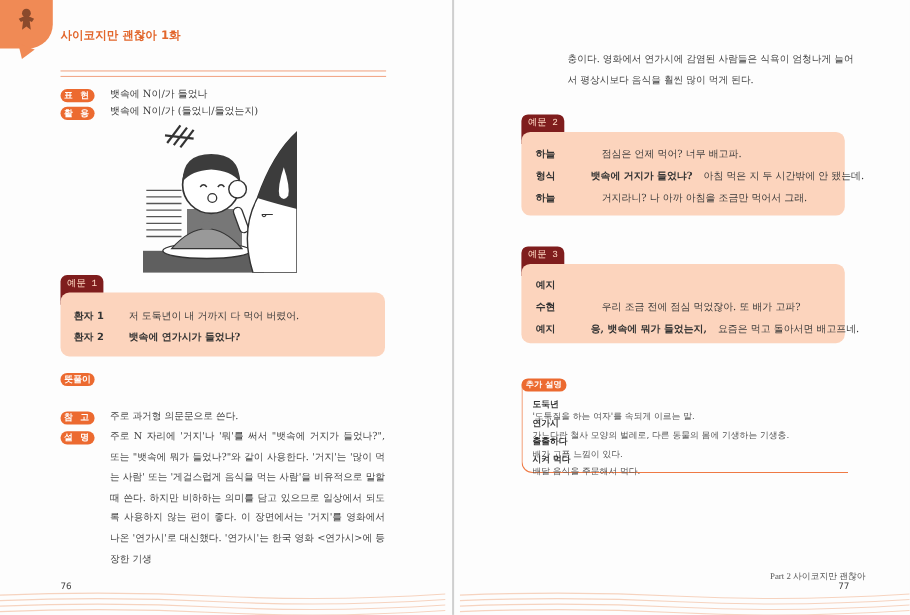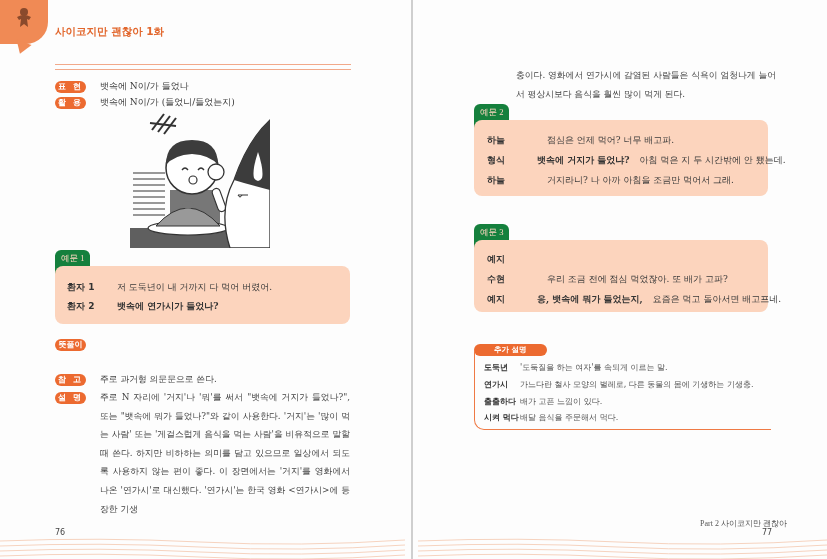--- a/index.html
+++ b/index.html
@@ -26,34 +26,34 @@
 
   .pill { display:inline-block; background:#ec6a30; color:#fff; font-size:8px; font-weight:bold;
           border-radius:9px; height:12px; line-height:12px; text-align:center; letter-spacing:2px;
           font-family:"DejaVu Sans", sans-serif; }
   .row { position:absolute; display:flex; align-items:flex-start; font-size:9px; }
   .row .pill { width:31px; flex:0 0 31px; margin-right:14px; }
   .row .txt { line-height:17px; margin-top:-3px; }
 
   .illustration { position:absolute; left:130px; top:110px; width:140px; height:138px; }
 
-  .ex-tab { position:absolute; height:27px; background:#15803d; color:#ffd7c2; font-size:8.5px;
-            border-radius:6px 6px 0 0; padding:0 6px; line-height:16px; font-family:Liberation Serif, serif; }
+  .ex-tab { position:absolute; height:27px; background:#7f1d1d; color:#ffd7c2; font-size:8.5px;
+            border-radius:6px 6px 0 0; padding:0 6px; line-height:16px; font-family:Liberation Mono, monospace; }
   .ex-box { position:absolute; background:#fcd4bd; border-radius:8px; }
   .ex-line { position:absolute; font-size:9px; display:flex; white-space:nowrap;gap:10px; }
   .ex-line .sp { width:40px; font-weight:bold; color:#333; font-family:"DejaVu Sans", sans-serif; }
   .ex-line .b { font-weight:bold; color:#333; }
 
   .para { position:absolute; font-size:8.8px; line-height:18.6px; color:#444; text-align:justify; }
   .pageno { position:absolute; top:528px; font-size:8px; font-weight:normal; color:#444; font-family:"DejaVu Sans", sans-serif; }
   .footer-right { position:absolute; top:518px; font-size:8px; color:#555; font-family:Liberation Serif, serif;padding-left:40px; }
 
   .gloss-box { position:absolute; left:474px; top:351px; width:296px; height:78px;
                border-left:1.5px solid #ef7a45; border-bottom:1.5px solid #ef7a45; border-radius:0 0 0 10px; }
-  .gloss-row { position:absolute; font-size:8px; display:flex; white-space:nowrap; font-family:"DejaVu Sans", sans-serif; }
+  .gloss-row { position:absolute; font-size:8px; display:flex; white-space:nowrap; font-family:"DejaVu Sans", sans-serif;flex-direction:column; }
   .gloss-row .term { width:36px; font-weight:bold; color:#333; }
   .gloss-row .def { color:#555; }
 
   .waves { position:absolute; top:535px; height:24px; }
 </style>
 </head>
 <body>
 
 <div class="page left">
   <div class="corner-badge">
@@ -136,21 +136,21 @@
         <path d="M0 11 Q100 7 200 12 T405 10"></path>
       <path d="M0 16 Q100 12 200 17 T405 15"></path>
         <path d="M0 21 Q100 17 200 22 T405 20"></path>
     </g>
   </svg>
 </div>
 
 <div class="gutter"></div>
 
 <div class="page right">
-  <div class="para" style="left:103px; top:66px; width:260px;">충이다. 영화에서 연가시에 감염된 사람들은 식욕이 엄청나게 늘어서 평상시보다 음식을 훨씬 많이 먹게 된다.</div>
+  <div class="para" style="left:103px; top:45px; width:260px;">충이다. 영화에서 연가시에 감염된 사람들은 식욕이 엄청나게 늘어서 평상시보다 음식을 훨씬 많이 먹게 된다.</div>
 
   <div class="ex-tab" style="left:61px; top:104px;">예문 2</div>
   <div class="ex-box" style="left:61px; top:120px; width:294px; height:76px;"></div>
   <div class="ex-line" style="left:74px; top:134px;">
     <span class="sp">하늘</span>
     <span class="b"></span>
     <span>점심은 언제 먹어? 너무 배고파.</span>
   </div>
   <div class="ex-line" style="left:74px; top:154px;">
     <span class="sp">형식</span>
@@ -173,21 +173,21 @@
     <span class="sp">수현</span>
     <span class="b"></span>
     <span>우리 조금 전에 점심 먹었잖아. 또 배가 고파?</span>
   </div>
   <div class="ex-line" style="left:74px; top:293px;">
     <span class="sp">예지</span>
     <span class="b">응, 뱃속에 뭐가 들었는지,</span>
     <span> 요즘은 먹고 돌아서면 배고프네.</span>
   </div>
 
-  <span class="pill" style="position:absolute; left:61px; top:344px; padding:0 20px; letter-spacing:0; font-size:7.5px;">추가 설명</span>
+  <span class="pill" style="position:absolute; left:61px; top:344px; padding:0 4px; letter-spacing:0; font-size:7.5px;">추가 설명</span>
 </div>
 
 <div class="gloss-box"></div>
 <div class="gloss-row" style="left:484px; top:362px;">
   <span class="term">도둑년</span>
   <span class="def">'도둑질을 하는 여자'를 속되게 이르는 말.</span>
 </div>
 <div class="gloss-row" style="left:484px; top:379px;">
   <span class="term">연가시</span>
   <span class="def">가느다란 철사 모양의 벌레로, 다른 동물의 몸에 기생하는 기생충.</span>

